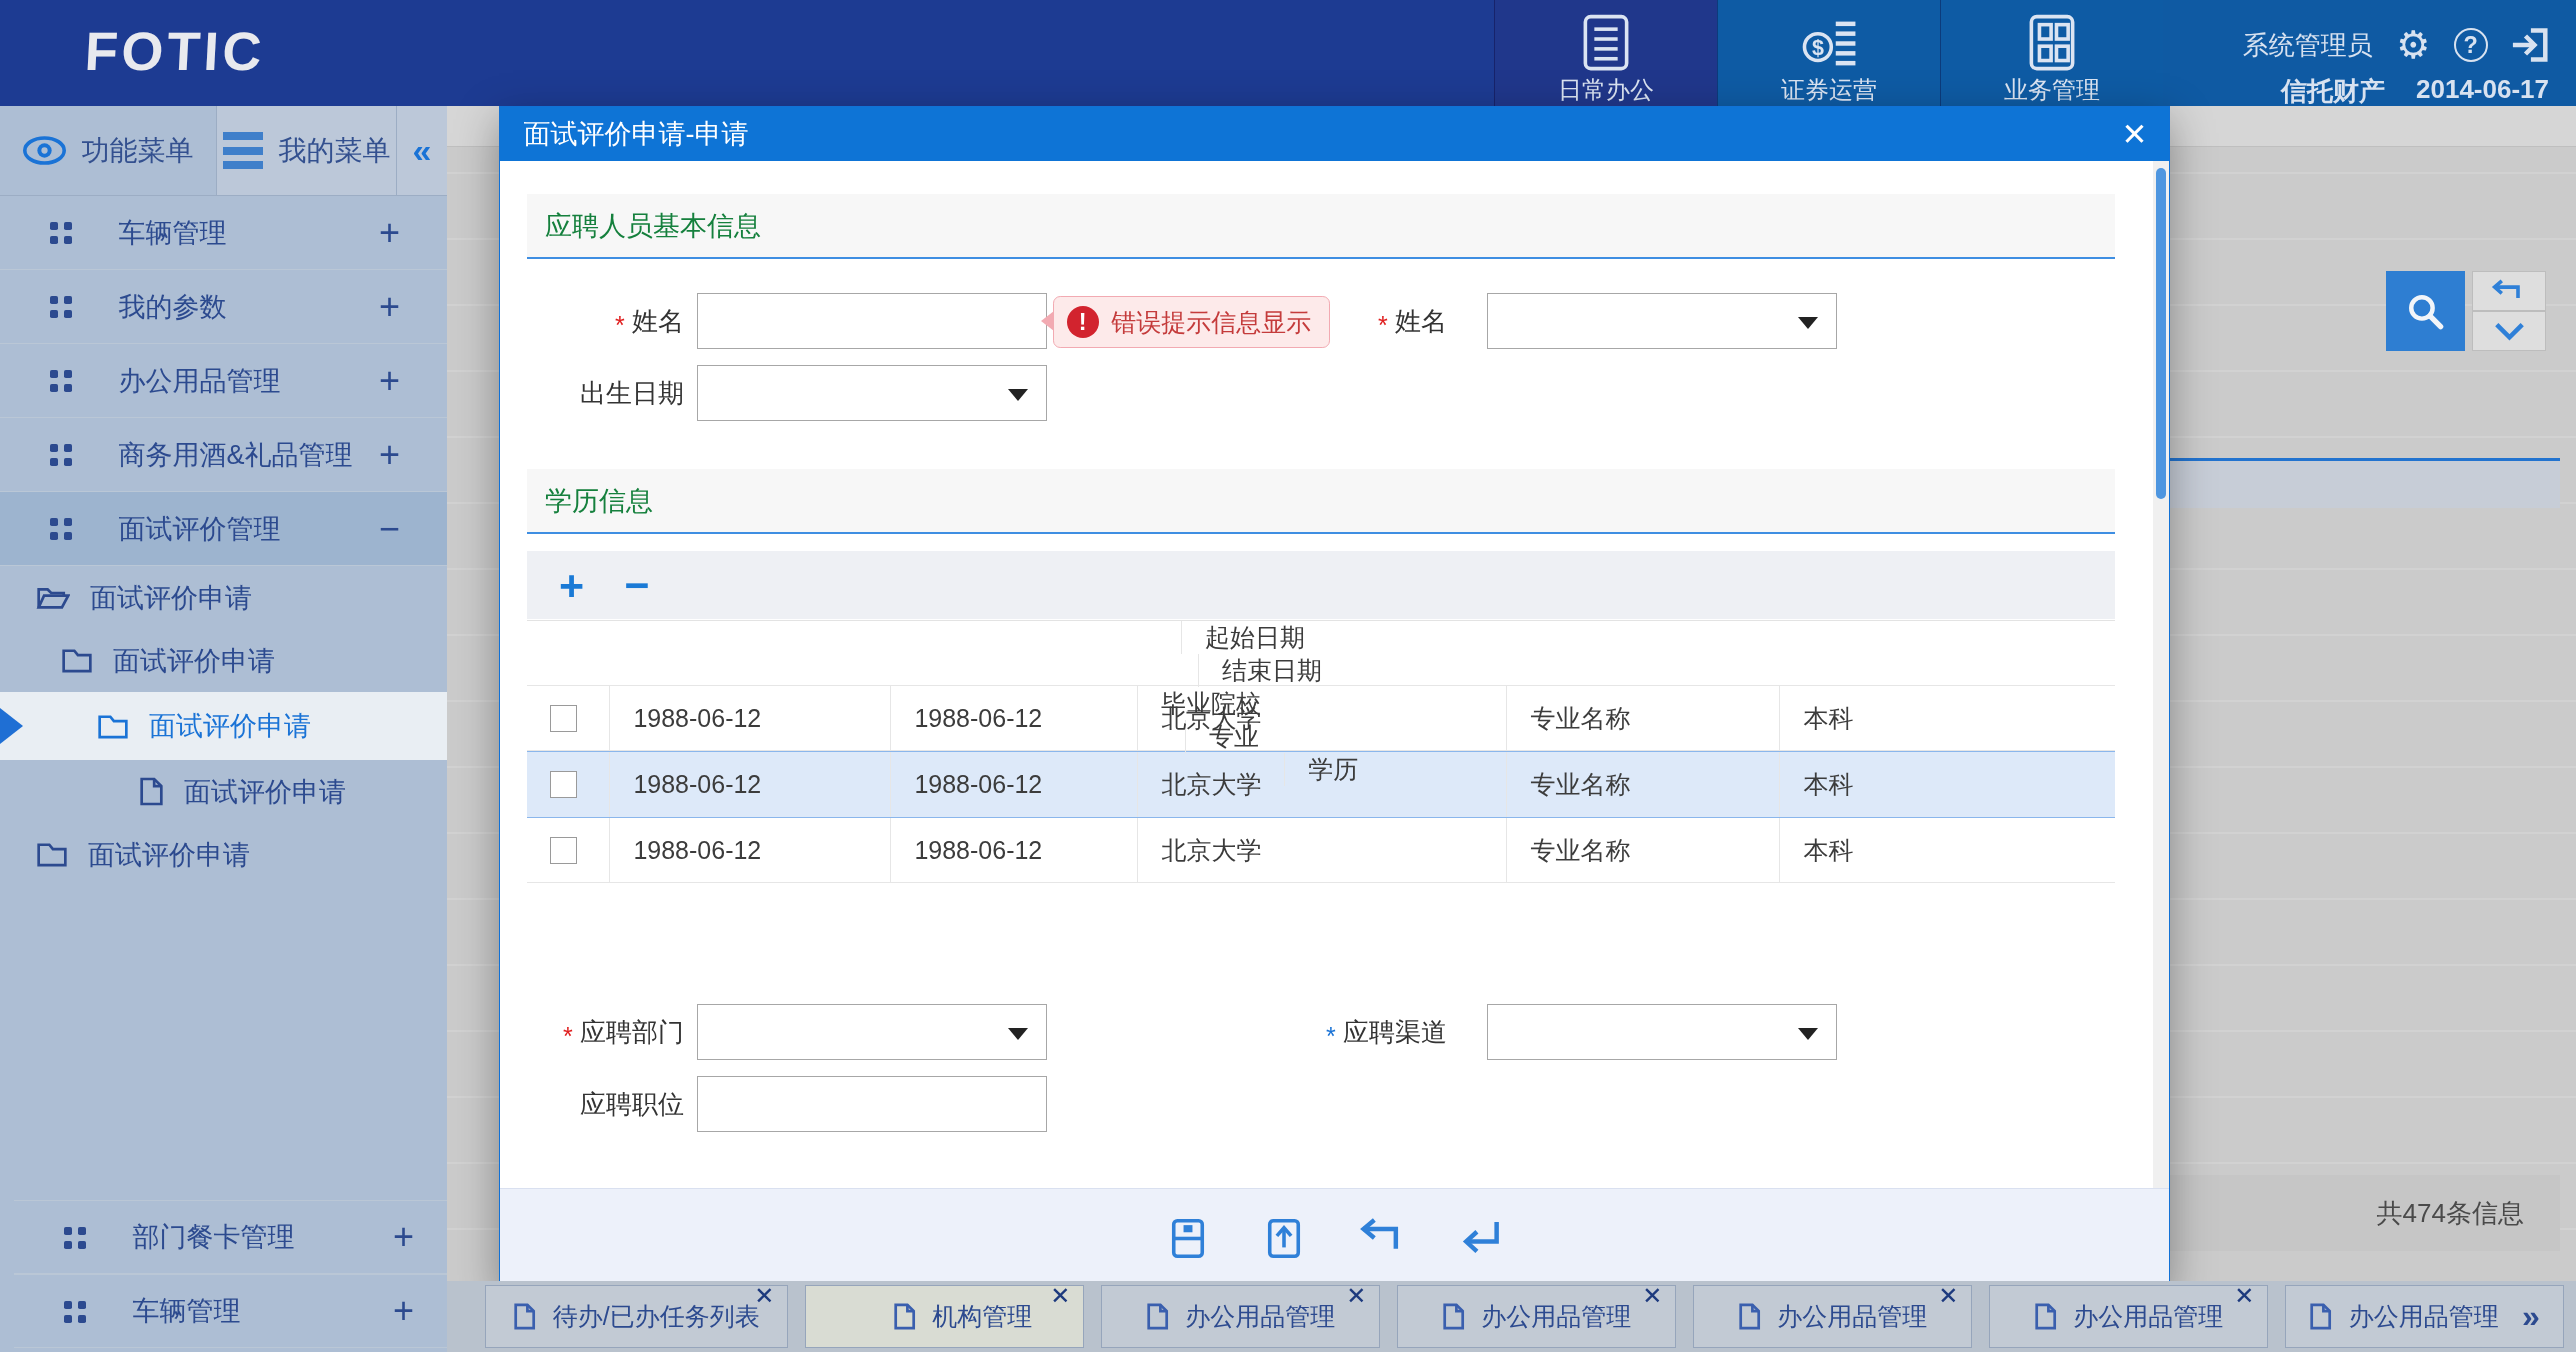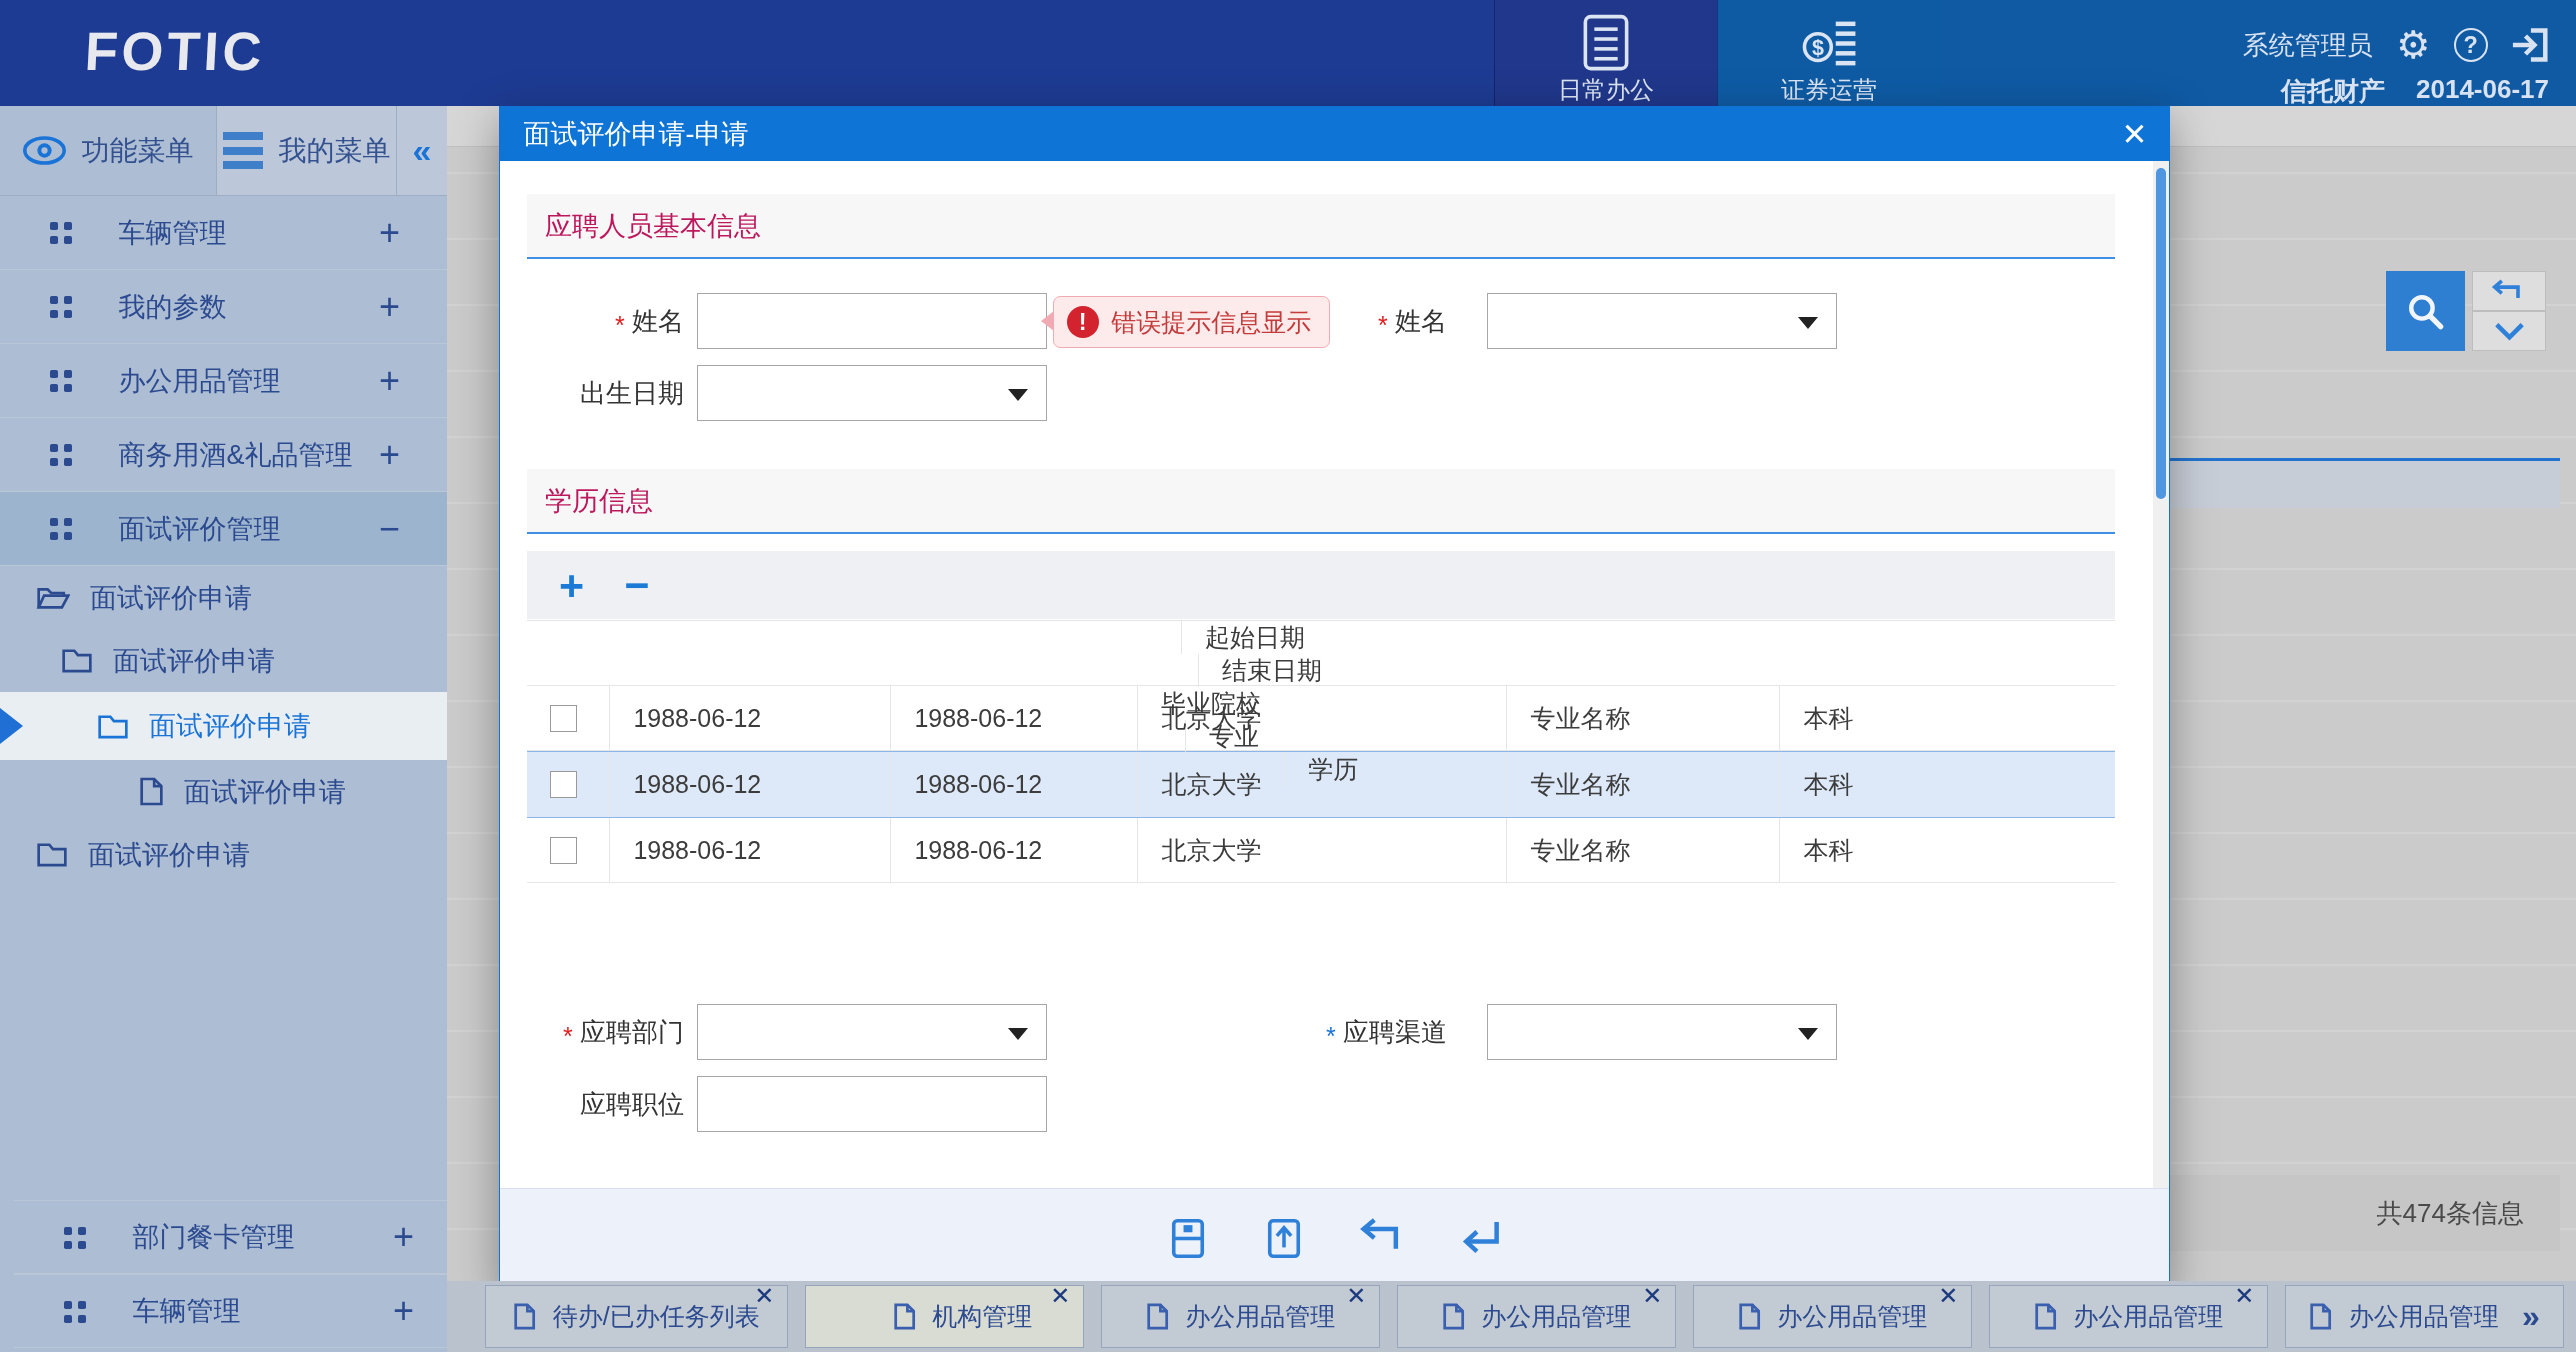--- a/index.html
+++ b/index.html
@@ -62,21 +62,21 @@
 
   
   .modal{position:absolute;left:499px;top:106px;width:1671px;height:1182px;background:#fff;border:1.8px solid #1171d6;box-shadow:0 12.6px 40px rgba(0,0,0,.35);}
   .modal-title{position:absolute;left:0;top:0;right:0;height:54px;background:#0e74d6;display:flex;align-items:center;}
   .modal-title .mtext{margin-left:23.4px;color:#fff;font-size:27px;}
   .modal-close{position:absolute;right:21.6px;top:9px;color:#fff;font-size:31px;font-weight:bold;cursor:default;}
   .modal-body{position:absolute;left:0;top:54px;right:0;bottom:99px;background:#fff;overflow:hidden;}
   .mscrollbar{position:absolute;right:0;top:0;bottom:0;width:16px;background:#f0f0f0;}
   .mthumb{position:absolute;right:2.7px;top:7.2px;width:10.8px;height:331px;background:#4e96e0;border-radius:5.4px;}
   .sec-bar{position:absolute;left:27px;width:1588px;height:65px;background:#f7f7f7;border-bottom:2.7px solid #3e8ee2;display:flex;align-items:center;}
-  .sec-bar span{margin-left:18px;font-size:27px;color:#be185d;}
+  .sec-bar span{margin-left:18px;font-size:27px;color:#15803d;}
   .sec1{top:33px;} .sec2{top:308px;} .sec3{top:771px;}
   .flabel{position:absolute;height:56px;display:flex;align-items:center;justify-content:flex-end;font-size:26px;color:#333;white-space:nowrap;gap:7.2px;}
   .req{color:#e02020;font-size:25px;transform:translateY(3.6px);}
   .req.blue{color:#1a73d6;}
   .tinput{position:absolute;height:56px;width:350px;border:0.9px solid #a7a7a7;background:#fff;font-size:25px;padding:0 12.6px;outline:none;}
   .dropdown{position:absolute;height:56px;width:350px;border:0.9px solid #a7a7a7;background:#fff;}
   .dropdown .arr{position:absolute;right:18px;top:23.4px;width:0;height:0;border-left:10px solid transparent;border-right:10px solid transparent;border-top:12.6px solid #222;}
   .err-tip{position:absolute;left:553px;top:135px;height:52px;background:#fdeaea;border:1.8px solid #f2aab2;border-radius:7.2px;display:flex;align-items:center;padding:0 18px 0 12.6px;gap:12.6px;}
   .err-tip:before{content:"";position:absolute;left:-13.5px;top:14.4px;width:0;height:0;border-top:10.8px solid transparent;border-bottom:10.8px solid transparent;border-right:13.5px solid #f2aab2;}
   .err-icon{width:32px;height:32px;border-radius:50%;background:#d2232e;color:#fff;font-weight:bold;font-size:23.4px;display:flex;align-items:center;justify-content:center;flex:none;}
@@ -131,20 +131,32 @@
             <text x="20" y="47" text-anchor="middle" font-size="24" fill="#dbe4f2" font-weight="bold">$</text>
             <line x1="40" y1="12" x2="62" y2="12" stroke="#dbe4f2" stroke-width="5"></line>
             <line x1="40" y1="23" x2="62" y2="23" stroke="#dbe4f2" stroke-width="5"></line>
             <line x1="40" y1="34" x2="62" y2="34" stroke="#dbe4f2" stroke-width="5"></line>
             <line x1="40" y1="45" x2="62" y2="45" stroke="#dbe4f2" stroke-width="5"></line>
             <line x1="40" y1="56" x2="62" y2="56" stroke="#dbe4f2" stroke-width="5"></line>
           </svg>
       </span>
       <span class="nlabel">证券运营</span>
     </div>
+    <div class="nav-item" style="left:1940px;background:#0e5ba4;">
+      <span class="nicon">
+        <svg width="56" height="61" viewBox="0 0 62 68">
+            <rect x="8" y="4" width="46" height="58" rx="6" fill="none" stroke="#dbe4f2" stroke-width="4"></rect>
+            <rect x="17" y="13" width="13" height="16" fill="none" stroke="#dbe4f2" stroke-width="4"></rect>
+            <rect x="36" y="13" width="13" height="16" fill="none" stroke="#dbe4f2" stroke-width="4"></rect>
+            <rect x="17" y="37" width="13" height="16" fill="none" stroke="#dbe4f2" stroke-width="4"></rect>
+            <rect x="36" y="37" width="13" height="16" fill="none" stroke="#dbe4f2" stroke-width="4"></rect>
+          </svg>
+      </span>
+      <span class="nlabel">业务管理</span>
+    </div>
 
     <div class="user-area">
       <div class="user-line1">
         <span>系统管理员</span>
         <span class="gear-glyph">⚙</span>
         <span class="help-icon">?</span>
         <span>
           <svg width="38" height="36" viewBox="0 0 42 40">
               <polyline points="22,4 38,4 38,36 22,36" fill="none" stroke="#d8e2f0" stroke-width="5"></polyline>
               <line x1="2" y1="20" x2="26" y2="20" stroke="#d8e2f0" stroke-width="5"></line>

